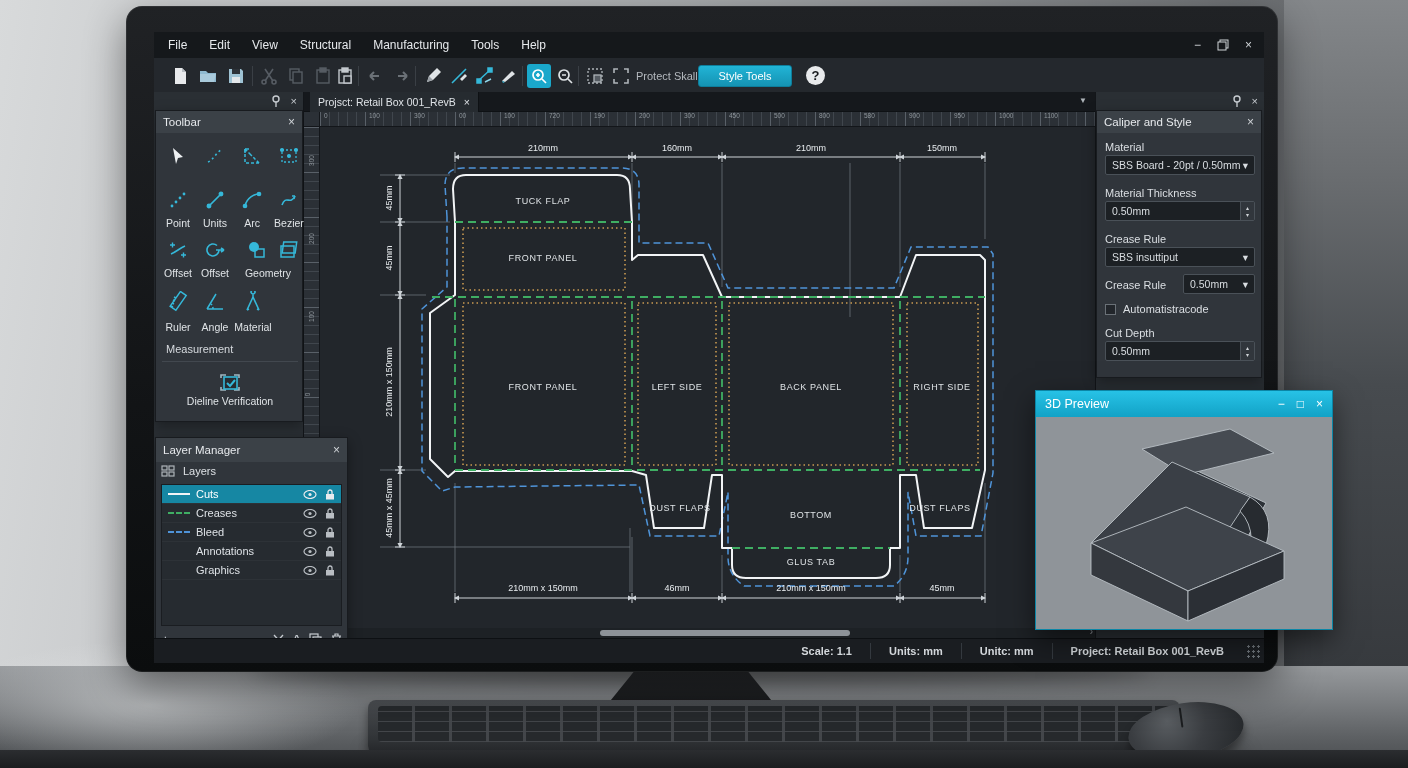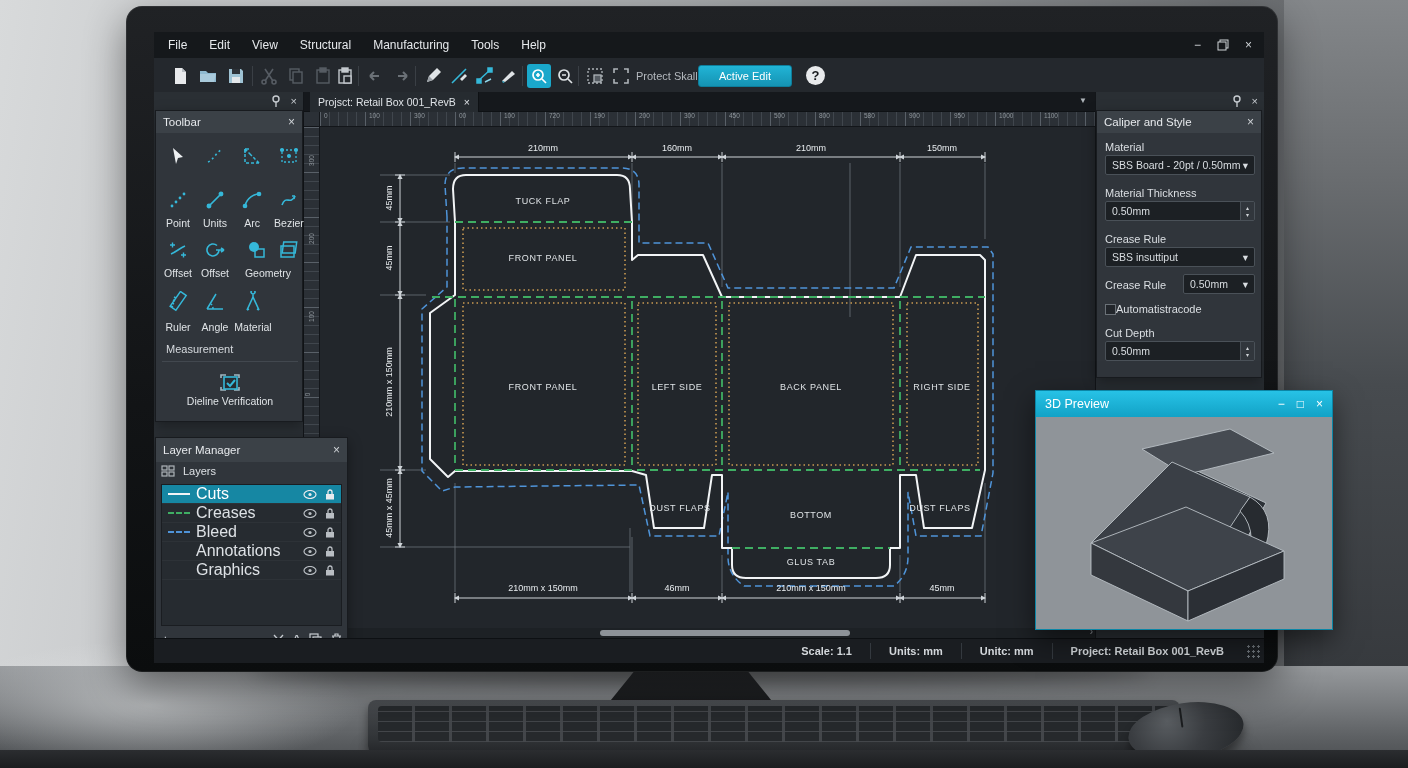--- a/index.html
+++ b/index.html
@@ -60,21 +60,21 @@
   .pinrow{position:absolute;top:2px;right:6px;display:flex;gap:10px;align-items:center;color:#c7ccd1;font-size:11px;height:14px;}
   .panel{position:absolute;background:#30353b;border:1px solid #181b1f;box-shadow:0 4px 12px rgba(0,0,0,.35);}
   .phead{height:22px;background:#3b4147;display:flex;align-items:center;justify-content:space-between;
     padding:0 7px;color:#e6e9ec;font-size:11.5px;}
   .phead .x{color:#cfd3d7;font-size:12px;}
   .tool-label{position:absolute;color:#dfe3e6;font-size:10.5px;text-align:center;width:44px;transform:translateX(-50%);}
   .section-label{position:absolute;color:#d6dade;font-size:11px;}
   .icon-cell{position:absolute;width:30px;height:30px;display:flex;align-items:center;justify-content:center;transform:translateX(-50%);}
   
   .lm-rows{position:absolute;left:5px;top:46px;width:181px;height:142px;background:#262b30;border:1px solid #1a1d21;}
-  .lm-row{height:19px;display:flex;align-items:center;gap:6px;padding:0 6px;color:#dde1e5;font-size:16px;border-bottom:1px solid #2d3237;}
+  .lm-row{height:19px;display:flex;align-items:center;gap:6px;padding:0 6px;color:#dde1e5;font-size:11px;border-bottom:1px solid #2d3237;}
   .lm-row.sel{background:#1687a3;color:#fff;}
   .lm-line{width:22px;height:0;border-top:2px solid transparent;}
   .lm-right{margin-left:auto;display:flex;gap:8px;align-items:center;}
   .lm-foot{position:absolute;left:5px;bottom:6px;width:181px;height:18px;display:flex;align-items:center;gap:10px;color:#c6cbd0;}
   
   .flabel{position:absolute;color:#dbdfe3;font-size:11px;}
   .fselect{position:absolute;height:20px;background:#1c2024;border:1px solid #4a5158;border-radius:2px;
     color:#d9dde1;font-size:10.5px;display:flex;align-items:center;justify-content:space-between;padding:0 6px;}
   .fspin{position:absolute;height:20px;background:#1c2024;border:1px solid #4a5158;border-radius:2px;
     color:#d9dde1;font-size:10.5px;display:flex;align-items:center;padding:0 6px;}
@@ -259,21 +259,21 @@
             <rect x="2" y="2" width="14" height="14"></rect>
             <rect x="8" y="8" width="7" height="7" stroke-dasharray="0" fill="#565c63"></rect>
           </svg>
         </div>
       <div class="tbtn" style="left:455px">
           <svg width="18" height="18" viewBox="0 0 18 18" fill="none" stroke="#aeb4b9" stroke-width="1.6">
             <path d="M2 6V2h4M12 2h4v4M16 12v4h-4M6 16H2v-4"></path>
           </svg>
         </div>
       <div class="protect">Protect Skalls</div>
-      <div class="cta">Active Edit</div>
+      <div class="cta">Style Toels</div>
       <div class="help">?</div>
     </div>
 
     <div class="abs dock-left">
       <div class="pinrow">
         <svg width="10" height="12" viewBox="0 0 10 12">
             <circle cx="5" cy="4" r="3" fill="none" stroke="#c7ccd1" stroke-width="1.4"></circle>
             <path d="M5 7v5" stroke="#c7ccd1" stroke-width="1.4"></path>
           </svg>
         <span>×</span>
@@ -559,21 +559,21 @@
       <div class="flabel" style="left:8px;top:122px">Crease Rule</div>
       <div class="fselect" style="left:8px;top:136px;width:150px">
         <span>SBS insuttiput</span>
         <span>▾</span>
       </div>
       <div class="flabel" style="left:8px;top:168px">Crease Rule</div>
       <div class="fselect" style="left:86px;top:163px;width:72px">
         <span>0.50mm</span>
         <span>▾</span>
       </div>
-      <div class="abs" style="left:8px;top:192px;display:flex;align-items:center;">
+      <div class="abs" style="left:8px;top:192px;display:flex;align-items:center;gap:7px">
         <span class="checkbox"></span>
         <span class="flabel" style="position:static">Automatistracode</span>
       </div>
       <div class="flabel" style="left:8px;top:216px">Cut Depth</div>
       <div class="fspin" style="left:8px;top:230px;width:150px">
         <span>0.50mm</span>
         <span class="spinner">
             <span>▴</span>
             <span>▾</span>
           </span>

